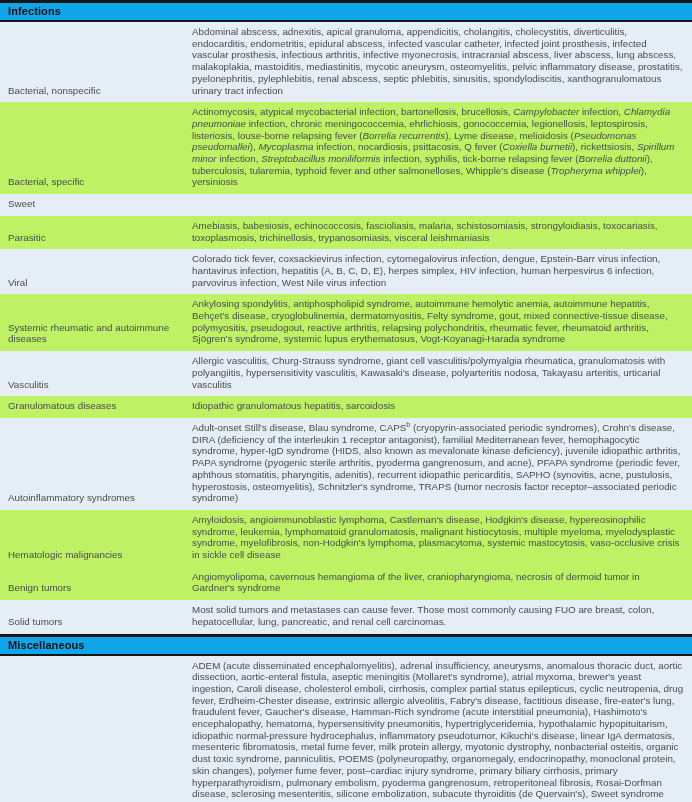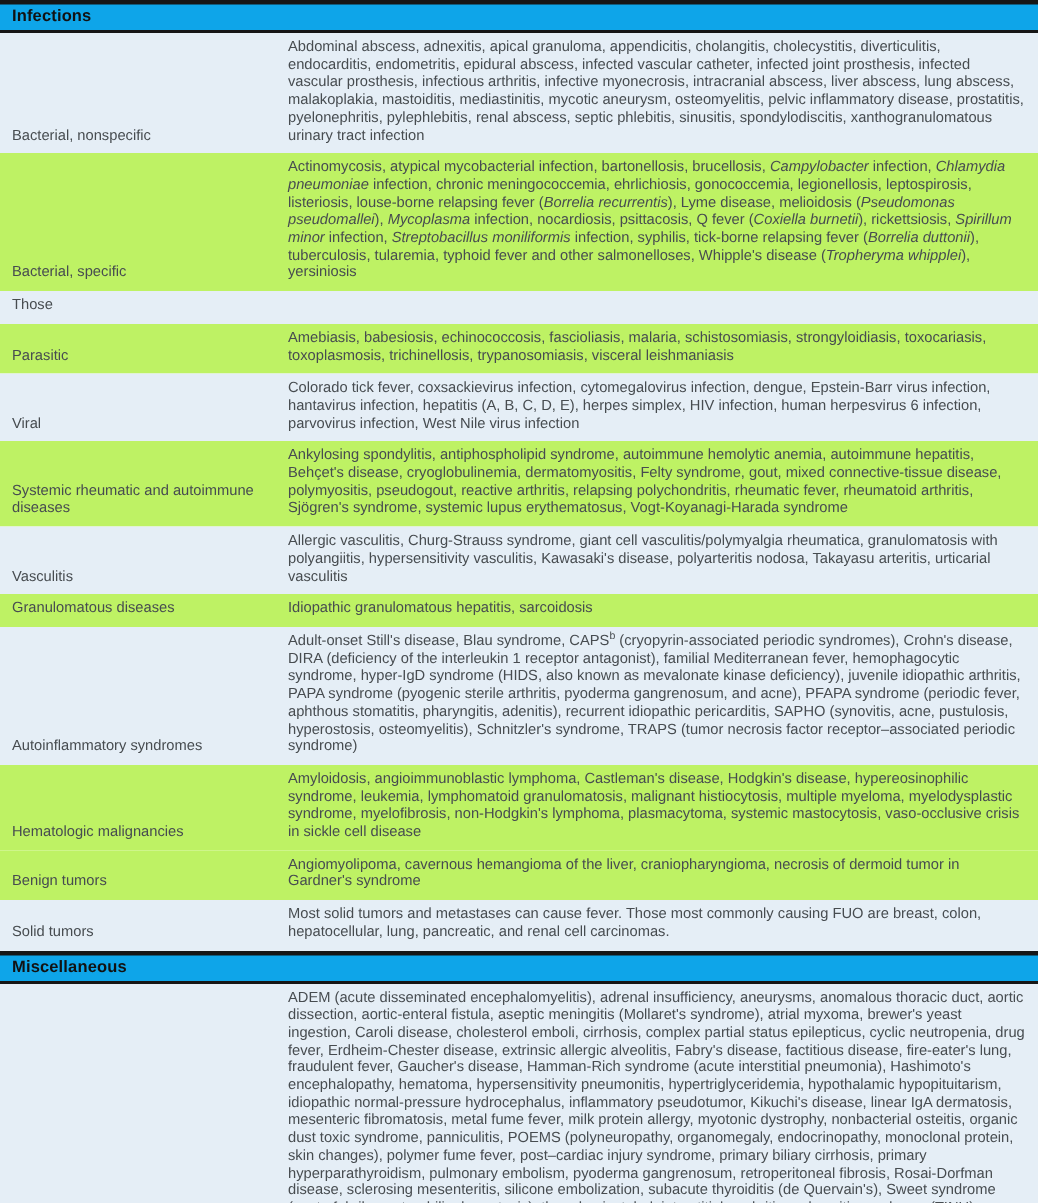--- a/index.html
+++ b/index.html
@@ -50,21 +50,21 @@
   </div>
   <div class="row alt">
     <div class="cell-label">Bacterial, nonspecific</div>
     <div class="cell-content">Abdominal abscess, adnexitis, apical granuloma, appendicitis, cholangitis, cholecystitis, diverticulitis, endocarditis, endometritis, epidural abscess, infected vascular catheter, infected joint prosthesis, infected vascular prosthesis, infectious arthritis, infective myonecrosis, intracranial abscess, liver abscess, lung abscess, malakoplakia, mastoiditis, mediastinitis, mycotic aneurysm, osteomyelitis, pelvic inflammatory disease, prostatitis, pyelonephritis, pylephlebitis, renal abscess, septic phlebitis, sinusitis, spondylodiscitis, xanthogranulomatous urinary tract infection</div>
   </div>
   <div class="row base">
     <div class="cell-label">Bacterial, specific</div>
     <div class="cell-content">Actinomycosis, atypical mycobacterial infection, bartonellosis, brucellosis, <i>Campylobacter</i> infection, <i>Chlamydia pneumoniae</i> infection, chronic meningococcemia, ehrlichiosis, gonococcemia, legionellosis, leptospirosis, listeriosis, louse-borne relapsing fever (<i>Borrelia recurrentis</i>), Lyme disease, melioidosis (<i>Pseudomonas pseudomallei</i>), <i>Mycoplasma</i> infection, nocardiosis, psittacosis, Q fever (<i>Coxiella burnetii</i>), rickettsiosis, <i>Spirillum minor</i> infection, <i>Streptobacillus moniliformis</i> infection, syphilis, tick-borne relapsing fever (<i>Borrelia duttonii</i>), tuberculosis, tularemia, typhoid fever and other salmonelloses, Whipple's disease (<i>Tropheryma whipplei</i>), yersiniosis</div>
   </div>
   <div class="row alt">
-    <div class="cell-label">Those</div>
+    <div class="cell-label">Sweet</div>
   </div>
   <div class="row base">
     <div class="cell-label">Parasitic</div>
     <div class="cell-content">Amebiasis, babesiosis, echinococcosis, fascioliasis, malaria, schistosomiasis, strongyloidiasis, toxocariasis, toxoplasmosis, trichinellosis, trypanosomiasis, visceral leishmaniasis</div>
   </div>
   <div class="row alt">
     <div class="cell-label">Viral</div>
     <div class="cell-content">Colorado tick fever, coxsackievirus infection, cytomegalovirus infection, dengue, Epstein-Barr virus infection, hantavirus infection, hepatitis (A, B, C, D, E), herpes simplex, HIV infection, human herpesvirus 6 infection, parvovirus infection, West Nile virus infection</div>
   </div>
 

